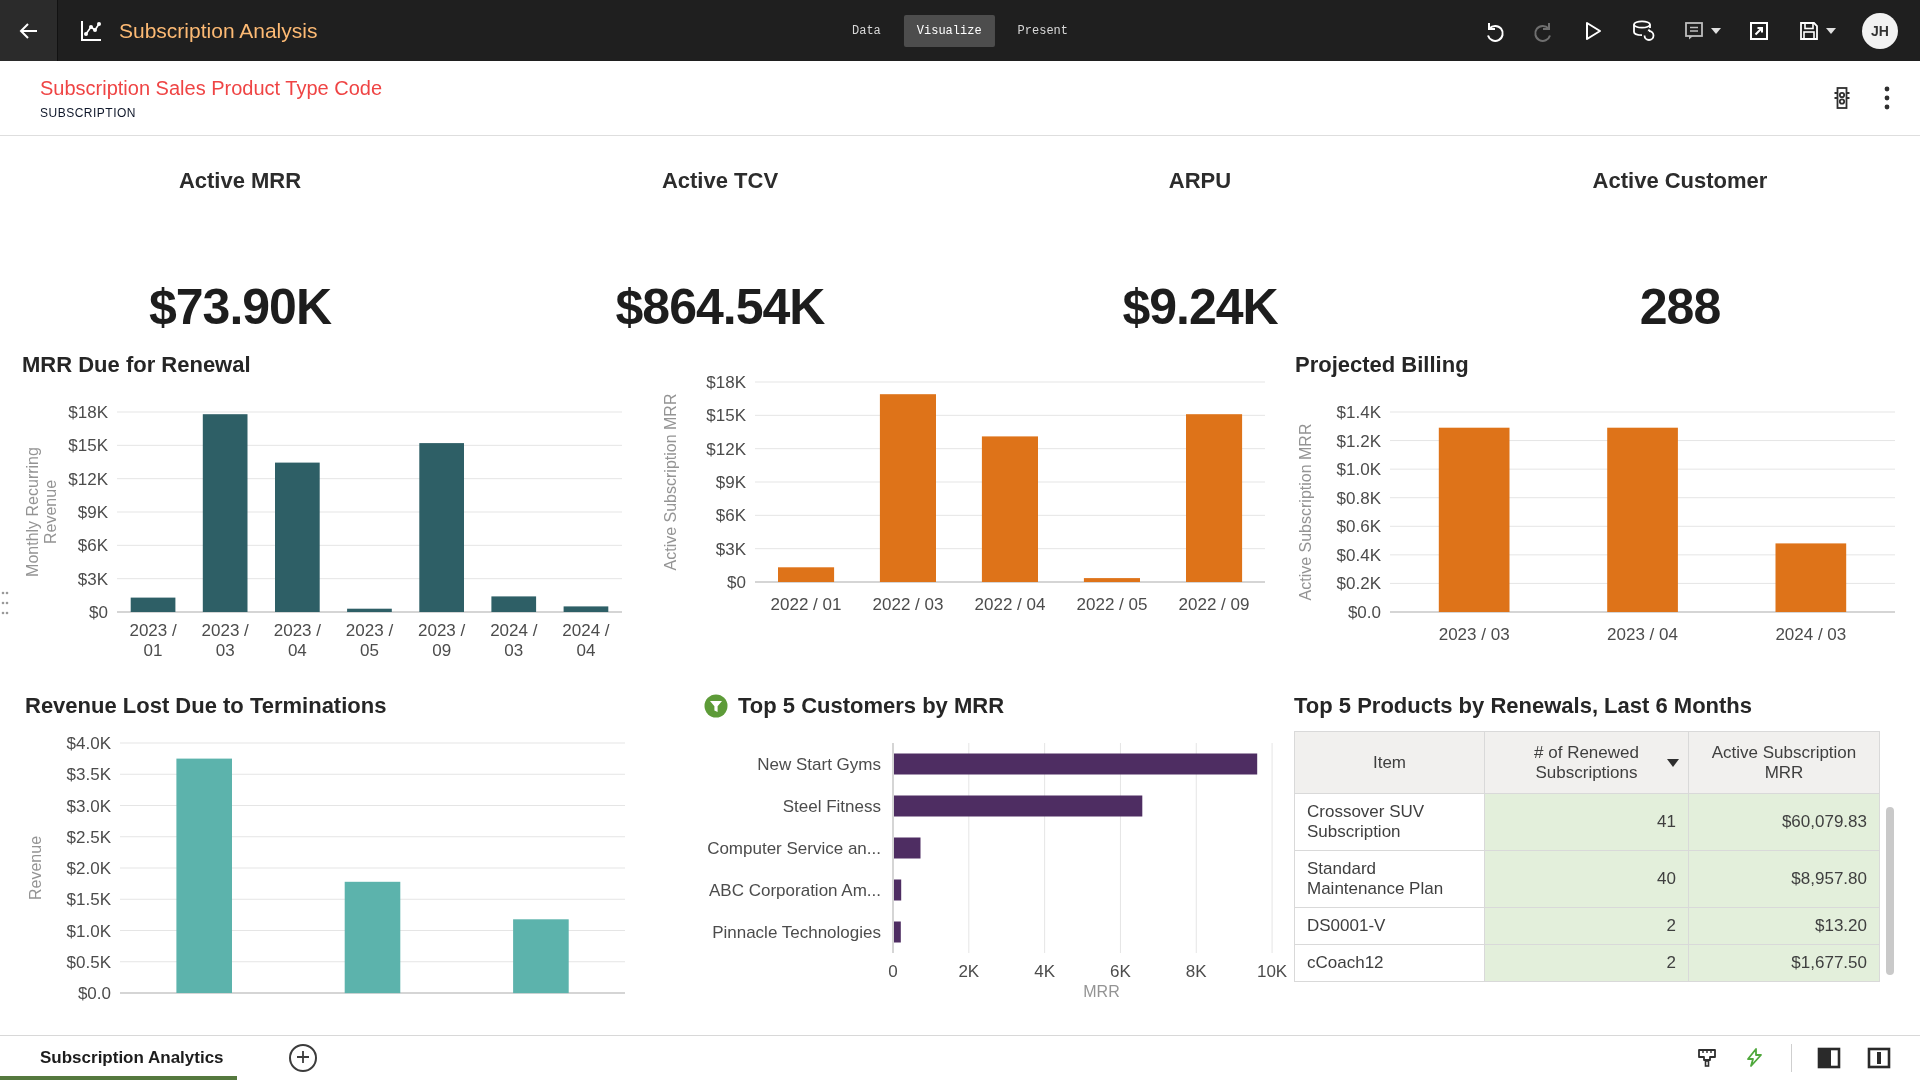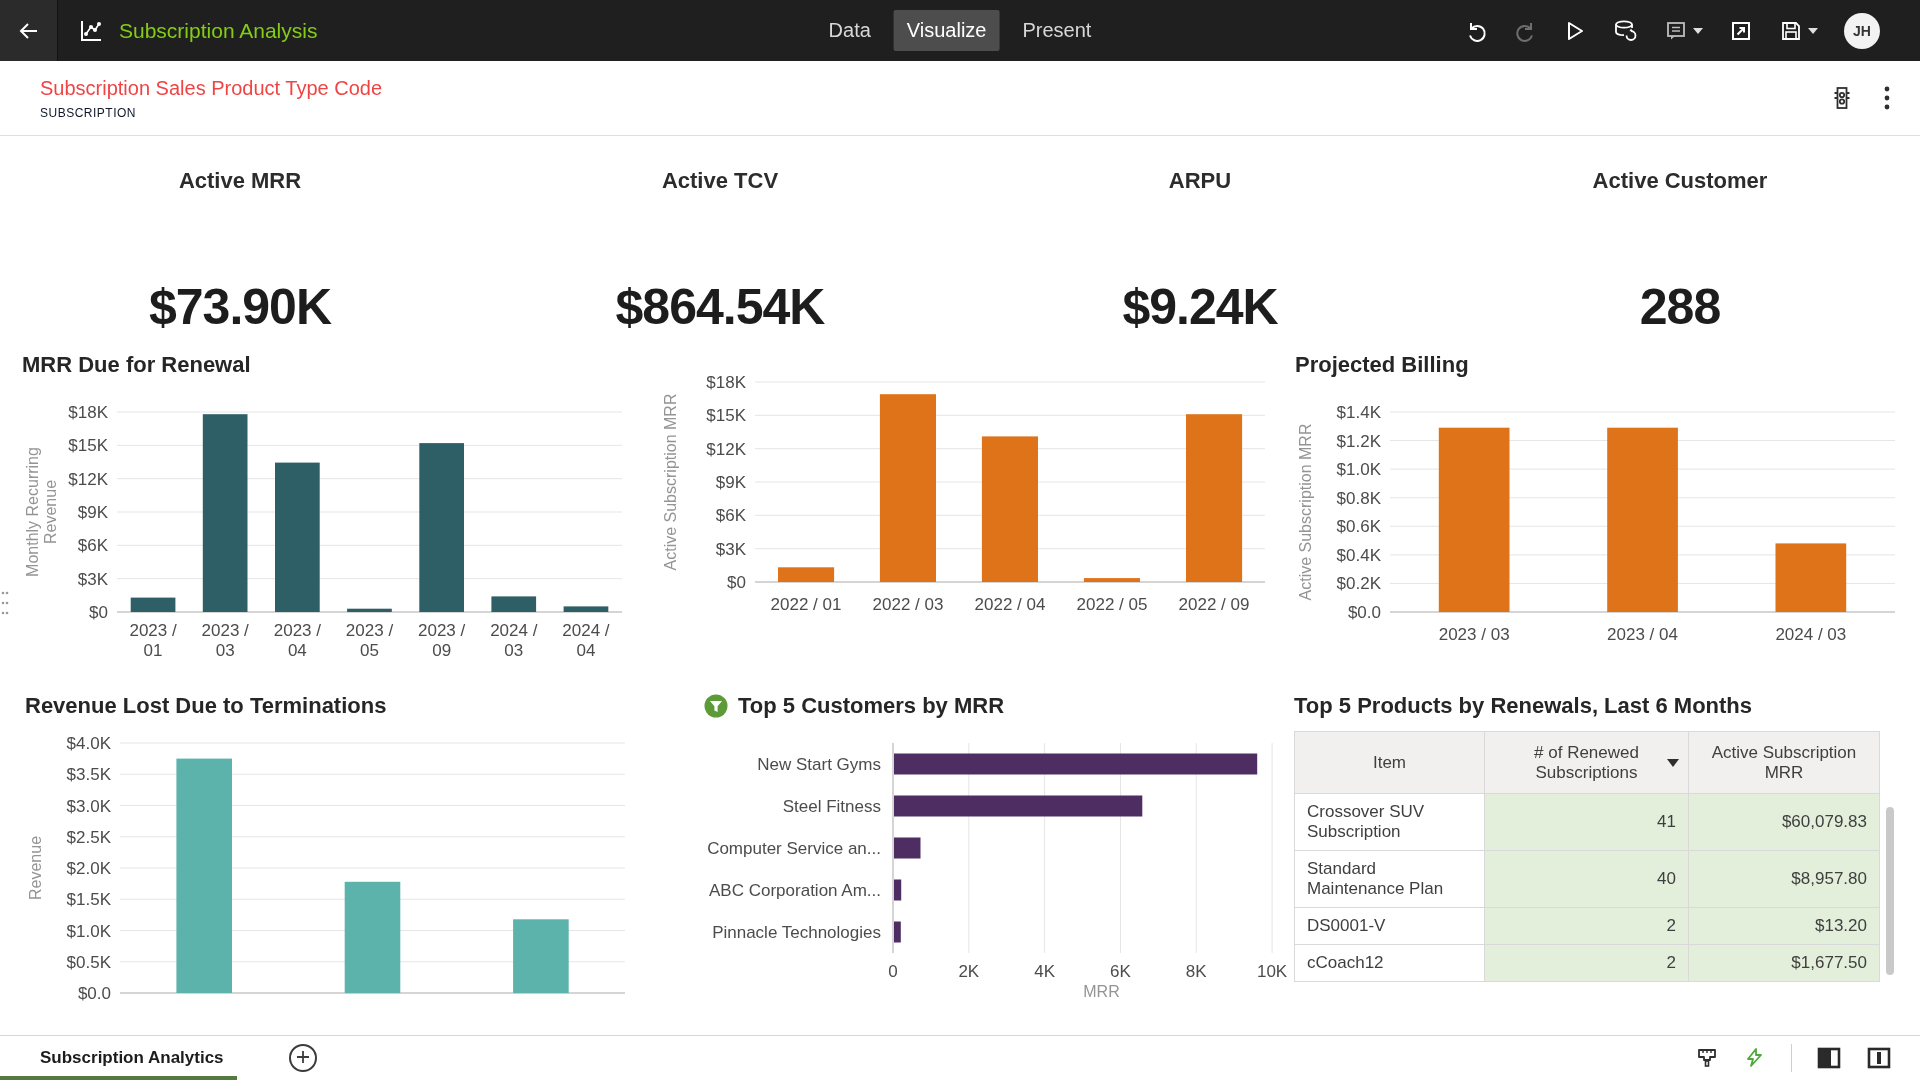--- a/index.html
+++ b/index.html
@@ -4,25 +4,25 @@
 <style>
   * { box-sizing: border-box; }
   html,body { margin:0; padding:0; width:1920px; height:1080px; overflow:hidden;
     font-family:"Liberation Sans", sans-serif; background:#fff; }
 
   
   .topbar { height:61px; background:#1f1f1f; display:flex; align-items:center; color:#fff; position:relative; }
   .back-btn { width:58px; height:61px; background:#2b2b2b; border:none; border-right:1px solid #121212;
     display:flex; align-items:center; justify-content:center; cursor:pointer; padding:0; }
   .wb-icon { margin-left:20px; display:flex; }
-  .topbar-title { font-size:21px; margin-left:15px; color:#84cc16; font-weight:400; }
+  .topbar-title { font-size:21px; margin-left:15px; color:#fdba74; font-weight:400; }
   .topbar-tabs { position:absolute; left:50%; transform:translateX(-50%); display:flex; gap:10px; align-items:center; }
-  .tab { padding:9px 13px; font-size:20px; color:#d8d8d8; cursor:pointer; border-radius:2px; }
+  .tab { padding:9px 13px; font-size:12px; color:#d8d8d8; cursor:pointer; border-radius:2px;font-family:Liberation Mono, monospace; }
   .tab.active { background:#4d4d4d; color:#fff; }
-  .topbar-actions { margin-left:auto; display:flex; align-items:center; gap:26px; padding-right:40px; }
+  .topbar-actions { margin-left:auto; display:flex; align-items:center; gap:26px; padding-right:22px; }
   .icon-btn { background:none; border:none; padding:0; display:flex; align-items:center; gap:5px; cursor:pointer; }
   .caret { width:0; height:0; border-left:5px solid transparent; border-right:5px solid transparent; border-top:6px solid #e0e0e0; }
   .avatar { width:36px; height:36px; border-radius:50%; background:#f2f2f2; color:#333; display:flex;
     align-items:center; justify-content:center; font-size:14px; font-weight:700; cursor:pointer; }
 
   
   .filterbar { height:75px; background:#fff; border-bottom:1px solid #dedede; display:flex; align-items:center;
     padding:0 30px 0 40px; }
   .filter-texts { display:flex; flex-direction:column; gap:6px; }
   .filter-title { font-size:20px; color:#ef4444; }

